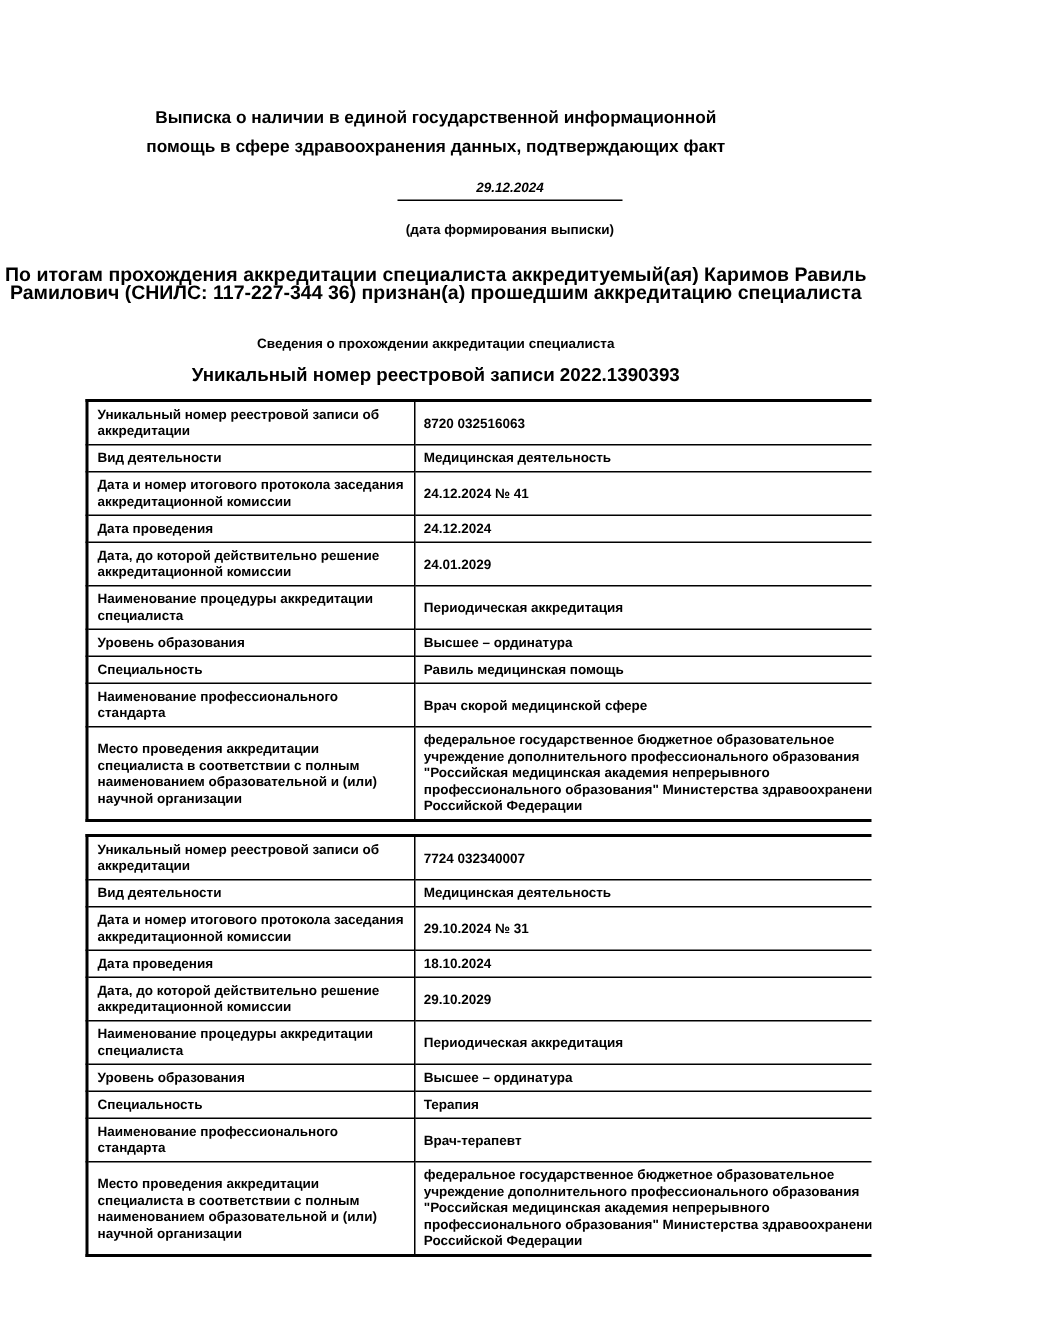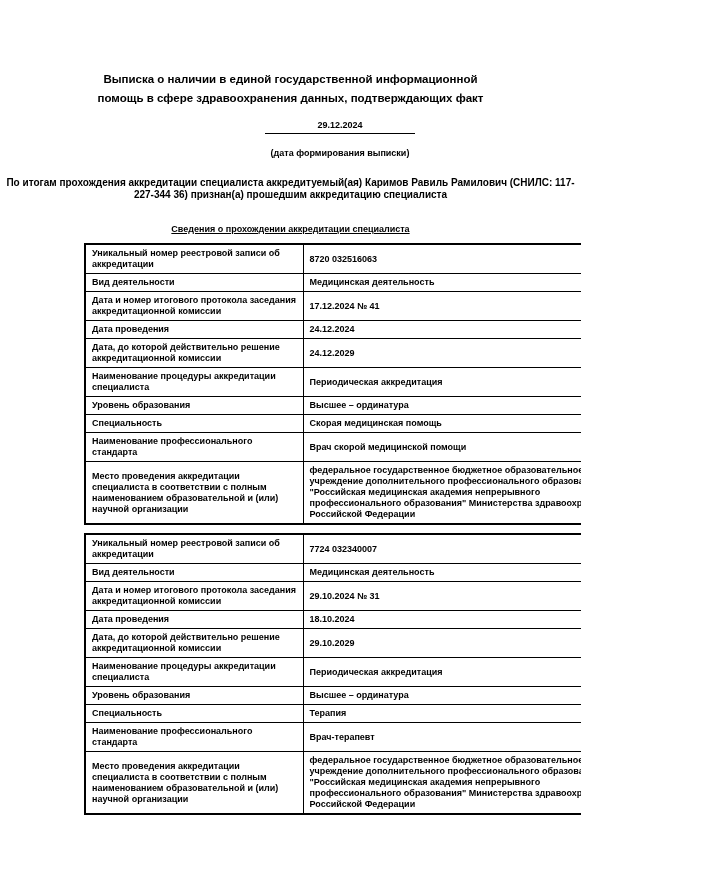--- a/index.html
+++ b/index.html
@@ -25,51 +25,51 @@
     width: 150px;
     margin: 13px 166px 0 auto;
     text-align: center;
     font-size: 9px;
   }
   .date-value {
     display: block;
     border-bottom: 1.5px solid #000;
     padding-bottom: 2px;
     line-height: 11px;
+    font-style: italic;
   }
   .date-caption { display: block; line-height: 12px; padding-top: 13px; }
 
   .summary {
     margin: 18px auto 12px;
     width: 580px;
     text-align: center;
-    font-size: 10px;
+    font-size: 13px;
     line-height: 12px;
   }
 
   .section-heading {
     margin-top: 22px;
     text-align: center;
     font-size: 9px;
     line-height: 12px;
-    text-decoration: underline;
   }
 
   .registry-heading {
     margin-top: 8px;
     text-align: center;
     font-size: 12.5px;
     line-height: 15px;
   }
 
   table.acc-table {
     border-collapse: collapse;
     table-layout: fixed;
     width: 545px;
-    margin: 8px 0 0 84px;
+    margin: 8px 0 0 57px;
     border: 2px solid #000;
   }
   table.acc-table.first { margin-top: 8px; }
   table.acc-table.second { margin-top: 8px; }
   table.acc-table td {
     border: 1.5px solid #000;
     font-size: 9px;
     line-height: 11px;
     padding: 3px 6px;
     vertical-align: middle;
@@ -90,62 +90,63 @@
 
   <div class="date-block">
     <span class="date-value">29.12.2024</span>
     <span class="date-caption">(дата формирования выписки)</span>
   </div>
 
   <div class="summary">По итогам прохождения аккредитации специалиста аккредитуемый(ая) Каримов Равиль Рамилович (СНИЛС: 117-227-344 36) признан(а) прошедшим аккредитацию специалиста</div>
 
   <div class="section-heading">Сведения о прохождении аккредитации специалиста</div>
 
+  <div class="registry-heading">Уникальный номер реестровой записи 2022.1390393</div>
 
   <table class="acc-table first">
     <colgroup>
         <col class="c-label">
         <col class="c-value">
       </colgroup>
     <tbody>
       <tr>
         <td>Уникальный номер реестровой записи об аккредитации</td>
         <td>8720 032516063</td>
       </tr>
       <tr>
         <td>Вид деятельности</td>
         <td>Медицинская деятельность</td>
       </tr>
       <tr>
         <td>Дата и номер итогового протокола заседания аккредитационной комиссии</td>
-        <td>17.12.2024 № 41</td>
+        <td>24.12.2024 № 41</td>
       </tr>
       <tr>
         <td>Дата проведения</td>
         <td>24.12.2024</td>
       </tr>
       <tr>
         <td>Дата, до которой действительно решение аккредитационной комиссии</td>
-        <td>24.12.2029</td>
+        <td>24.01.2029</td>
       </tr>
       <tr>
         <td>Наименование процедуры аккредитации специалиста</td>
         <td>Периодическая аккредитация</td>
       </tr>
       <tr>
         <td>Уровень образования</td>
         <td>Высшее – ординатура</td>
       </tr>
       <tr>
         <td>Специальность</td>
-        <td>Скорая медицинская помощь</td>
+        <td>Равиль медицинская помощь</td>
       </tr>
       <tr>
         <td>Наименование профессионального стандарта</td>
-        <td>Врач скорой медицинской помощи</td>
+        <td>Врач скорой медицинской сфере</td>
       </tr>
       <tr>
         <td>Место проведения аккредитации специалиста в соответствии с полным наименованием образовательной и (или) научной организации</td>
         <td>федеральное государственное бюджетное образовательное учреждение дополнительного профессионального образования "Российская медицинская академия непрерывного профессионального образования" Министерства здравоохранения Российской Федерации</td>
       </tr>
     </tbody>
   </table>
 
   <table class="acc-table second">
     <colgroup>

